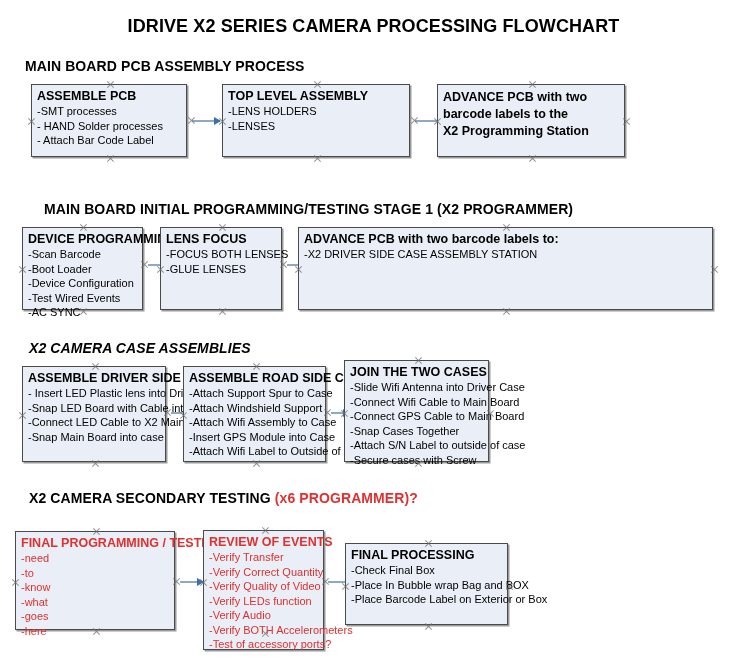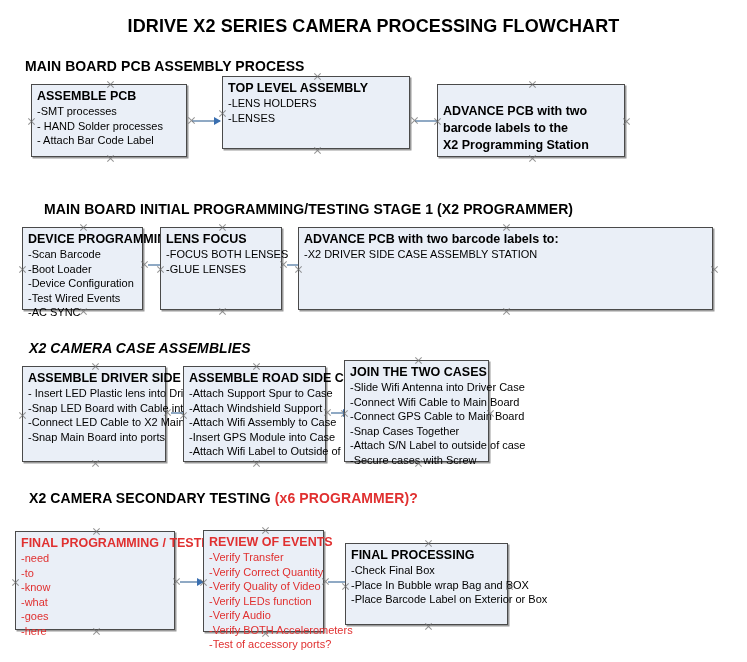--- a/index.html
+++ b/index.html
@@ -82,35 +82,35 @@
     <span class="hx" style="left:-5px;top:32px;"></span>
     <span class="hx" style="left:74px;top:-5px;"></span>
     <span class="hx" style="left:74px;top:69px;"></span>
   </div>
 
   <div class="conn" style="left:192px;top:120px;width:28px;">
     <span class="head"></span>
   </div>
   <span class="hx" style="left:187px;top:116px;"></span>
 
-  <div class="box" style="left:222px;top:76px;width:188px;height:73px;">
+  <div class="box" style="left:222px;top:84px;width:188px;height:73px;">
     <div class="bx-title">TOP LEVEL ASSEMBLY</div>
     <div class="bx-line">-LENS HOLDERS</div>
     <div class="bx-line">-LENSES</div>
     <span class="hx" style="left:-5px;top:32px;"></span>
     <span class="hx" style="left:90px;top:-5px;"></span>
     <span class="hx" style="left:90px;top:69px;"></span>
   </div>
 
   <div class="conn" style="left:415px;top:120px;width:28px;">
     <span class="head"></span>
   </div>
   <span class="hx" style="left:410px;top:116px;"></span>
 
-  <div class="box titleblock wrap" style="left:437px;top:84px;width:188px;height:73px;padding-top:18px;">
+  <div class="box titleblock wrap" style="left:437px;top:84px;width:188px;height:73px;padding-top:4px;">
     <div class="bx-title" style="white-space:pre-line;">ADVANCE PCB with two
 barcode labels to the
  X2 Programming Station</div>
     <span class="hx" style="left:-5px;top:32px;"></span>
     <span class="hx" style="left:184px;top:32px;"></span>
     <span class="hx" style="left:90px;top:-5px;"></span>
     <span class="hx" style="left:90px;top:69px;"></span>
   </div>
 
   <div class="section-title" style="left:23px;top:201px;margin-left:21px;">
@@ -159,21 +159,21 @@
 
   <div class="section-title" style="left:29px;top:340px;font-style:italic;">
     <span>X2 CAMERA CASE ASSEMBLIES</span>
   </div>
 
   <div class="box" style="left:22px;top:366px;width:144px;height:96px;">
     <div class="bx-title">ASSEMBLE DRIVER SIDE CASE</div>
     <div class="bx-line">- Insert LED Plastic lens into Driver Case</div>
     <div class="bx-line">-Snap LED Board with Cable into Case</div>
     <div class="bx-line">-Connect LED Cable to X2 Main Board</div>
-    <div class="bx-line">-Snap Main Board into ports</div>
+    <div class="bx-line">-Snap Main Board into case</div>
     <span class="hx" style="left:-5px;top:44px;"></span>
     <span class="hx" style="left:68px;top:-5px;"></span>
     <span class="hx" style="left:68px;top:92px;"></span>
   </div>
 
   <div class="conn" style="left:171px;top:412px;width:18px;">
     <span class="head"></span>
   </div>
   <span class="hx" style="left:163px;top:408px;"></span>
 
@@ -223,21 +223,21 @@
     <span class="hx" style="left:-5px;top:46px;"></span>
     <span class="hx" style="left:76px;top:-5px;"></span>
     <span class="hx" style="left:76px;top:95px;"></span>
   </div>
 
   <div class="conn" style="left:180px;top:581px;width:23px;">
     <span class="head"></span>
   </div>
   <span class="hx" style="left:172px;top:577px;"></span>
 
-  <div class="box red" style="left:203px;top:530px;width:121px;height:102px;">
+  <div class="box red" style="left:203px;top:530px;width:121px;height:120px;">
     <div class="bx-title">REVIEW OF EVENTS</div>
     <div class="bx-line">-Verify Transfer</div>
     <div class="bx-line">-Verify Correct Quantity</div>
     <div class="bx-line">-Verify Quality of Video</div>
     <div class="bx-line">-Verify LEDs function</div>
     <div class="bx-line">-Verify Audio</div>
     <div class="bx-line">-Verify BOTH Accelerometers</div>
     <div class="bx-line">-Test of accessory ports?</div>
     <span class="hx" style="left:-5px;top:47px;"></span>
     <span class="hx" style="left:57px;top:-5px;"></span>

